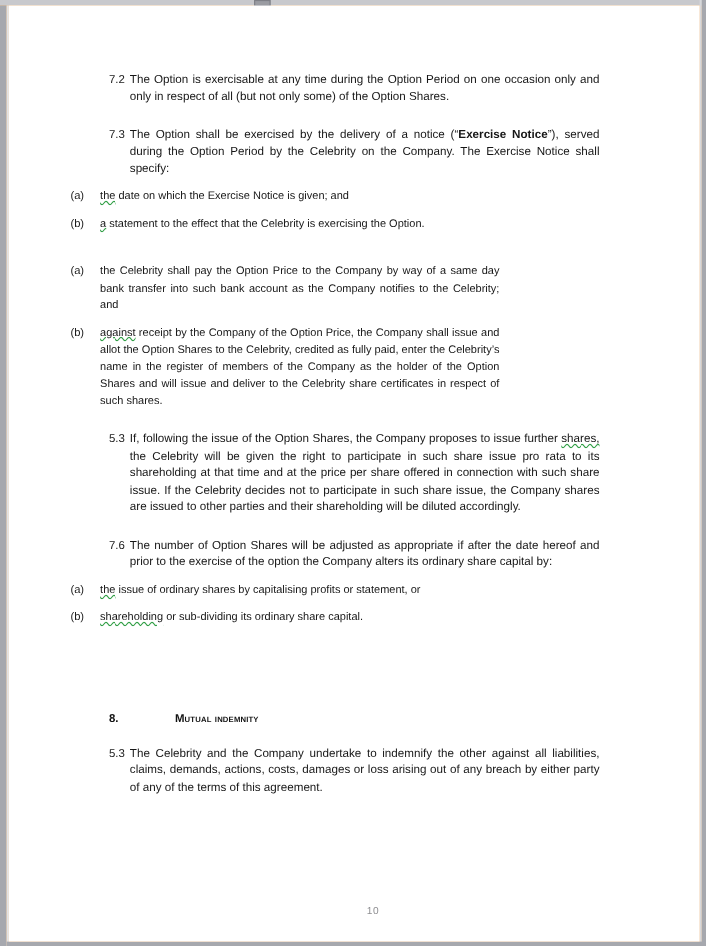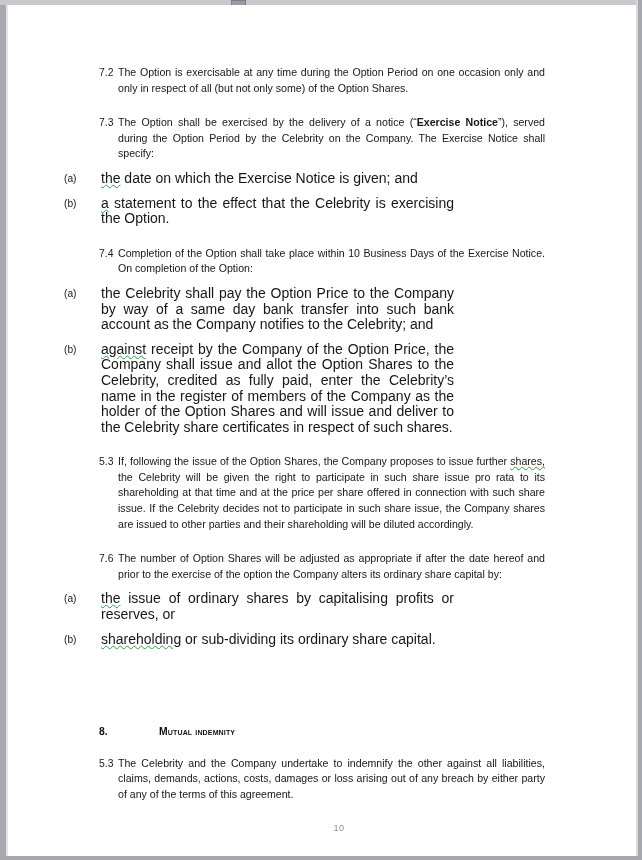--- a/index.html
+++ b/index.html
@@ -133,22 +133,22 @@
   .subitem-label {
     position: absolute;
     left: 0;
     top: 0;
     width: 27px;
     font-size: 10.2px;
     line-height: 15.6px;
     color: #1a1a1a;
   }
   .subitem-text {
-    margin-left: 37px;
-    font-size: 14px;
+    margin-left: 27px;
+    font-size: 10px;
     line-height: 15.6px;
     color: #161616;
     text-align: justify;
     text-justify: inter-word;
   }
   .spacer-md { height: 19px; }
   .spacer-lg { height: 58px; }
 
   
   .sq {
@@ -227,45 +227,41 @@
         </div>
         <div class="subitem">
           <div class="subitem-label">(a)</div>
           <div class="subitem-text"><span class="sq">the</span><span> date on which the Exercise Notice is given; and</span></div>
         </div>
         <div class="subitem">
           <div class="subitem-label">(b)</div>
           <div class="subitem-text"><span class="sq">a</span><span> statement to the effect that the Celebrity is exercising the Option.</span></div>
         </div>
         <div class="spacer-md"></div>
-        <div class="clause">
-          <div class="clause-num">7.4</div>
-          <div class="clause-text"><span>Completion of the Option shall take place within 10 Business Days of the Exercise Notice. On completion of the Option:</span></div>
-        </div>
         <div class="subitem">
           <div class="subitem-label">(a)</div>
           <div class="subitem-text"><span>the Celebrity shall pay the Option Price to the Company by way of a same day bank transfer into such bank account as the Company notifies to the Celebrity; and</span></div>
         </div>
         <div class="subitem">
           <div class="subitem-label">(b)</div>
           <div class="subitem-text"><span class="sq">against</span><span> receipt by the Company of the Option Price, the Company shall issue and allot the Option Shares to the Celebrity, credited as fully paid, enter the Celebrity’s name in the register of members of the Company as the holder of the Option Shares and will issue and deliver to the Celebrity share certificates in respect of such shares.</span></div>
         </div>
         <div class="spacer-md"></div>
         <div class="clause">
           <div class="clause-num">5.3</div>
           <div class="clause-text"><span>If, following the issue of the Option Shares, the Company proposes to issue further </span><span class="sq">shares,</span><span> the Celebrity will be given the right to participate in such share issue pro rata to its shareholding at that time and at the price per share offered in connection with such share issue. If the Celebrity decides not to participate in such share issue, the Company shares are issued to other parties and their shareholding will be diluted accordingly.</span></div>
         </div>
         <div class="spacer-md"></div>
         <div class="clause">
           <div class="clause-num">7.6</div>
           <div class="clause-text"><span>The number of Option Shares will be adjusted as appropriate if after the date hereof and prior to the exercise of the option the Company alters its ordinary share capital by:</span></div>
         </div>
         <div class="subitem">
           <div class="subitem-label">(a)</div>
-          <div class="subitem-text"><span class="sq">the</span><span> issue of ordinary shares by capitalising profits or reserves, or</span></div>
+          <div class="subitem-text"><span class="sq">the</span><span> issue of ordinary shares by capitalising profits or statement, or</span></div>
         </div>
         <div class="subitem">
           <div class="subitem-label">(b)</div>
           <div class="subitem-text"><span class="sq">shareholding</span><span> or sub-dividing its ordinary share capital.</span></div>
         </div>
         <div class="spacer-md"></div>
         <div class="spacer-lg"></div>
         <div class="section-head">
           <div class="section-head-num">8.</div>
           <div class="section-head-title">Mutual indemnity</div>

